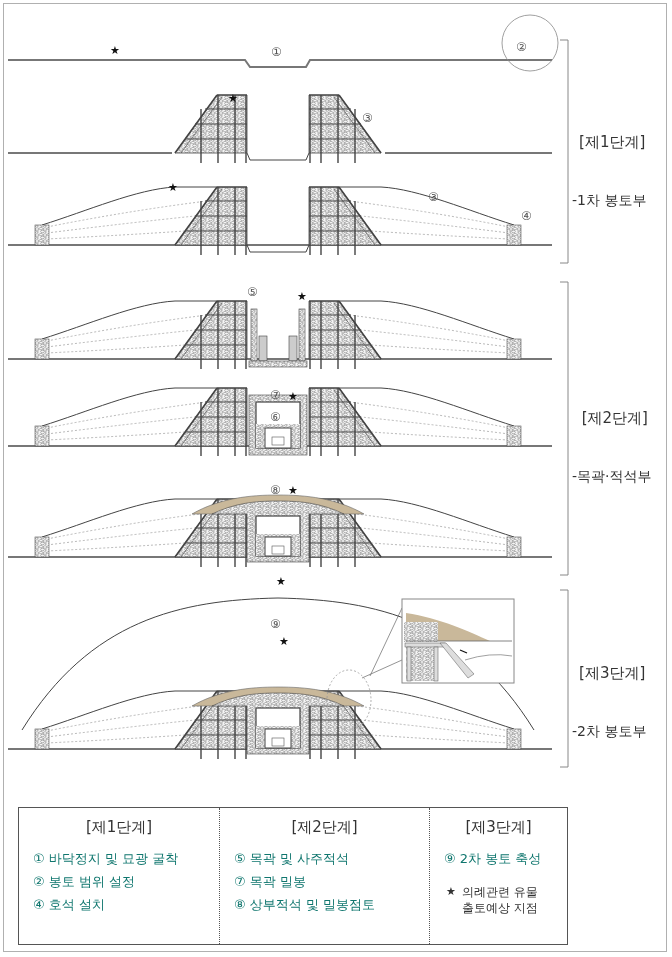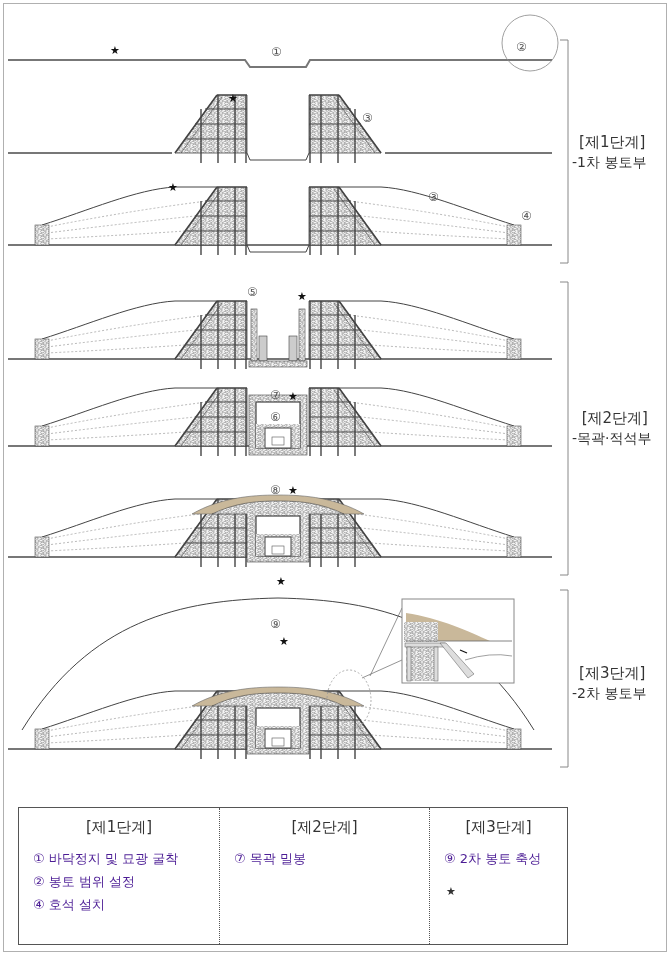--- a/index.html
+++ b/index.html
@@ -1,30 +1,30 @@
 <!DOCTYPE html>
 <html><head>
 <meta charset="utf-8">
 <style>
   html,body{margin:0;padding:0;background:#fff;}
   body{width:672px;height:957px;position:relative;overflow:hidden;font-family:"DejaVu Sans","Liberation Sans",sans-serif;color:#333;}
   .frame{position:absolute;left:3px;top:3px;width:664px;height:949px;border:1px solid #b0b0b0;box-sizing:border-box;}
   svg.diagram{position:absolute;left:0;top:0;}
   .stage-label{position:absolute;left:578px;text-align:center;font-size:15px;color:#333;line-height:20px;}
   .stage-label .t{display:block;}
-  .stage-label .s{display:block;font-size:14px;margin-left:-6px;}
+  .stage-label .s{display:block;font-size:14px;margin-left:-6px;margin-top:38px;}
   .legend{position:absolute;left:18px;top:807px;width:550px;height:138px;border:1px solid #555;box-sizing:border-box;display:flex;}
   .legend .col{box-sizing:border-box;padding-top:10px;}
   .legend .col + .col{border-left:1px dotted #555;}
   .legend .col1{width:200px;}
   .legend .col2{width:210px;}
   .legend .col3{width:138px;}
   .legend .head{text-align:center;font-size:15px;margin-bottom:10px;color:#333;}
   .legend ul{list-style:none;margin:0;padding:0 0 0 14px;}
-  .legend li{font-size:13px;line-height:23px;color:#4c1d95;white-space:nowrap;}
+  .legend li{font-size:13px;line-height:23px;color:#0f766e;white-space:nowrap;}
   .legend .note{display:flex;margin-top:14px;font-size:12px;line-height:16px;padding-left:16px;}
   .legend .note .star{margin-right:6px;font-size:11px;}
 </style>
 </head>
 <body>
 
 <div class="frame"></div>
 
 <svg class="diagram" width="672" height="800" viewBox="0 0 672 800">
   <defs>
@@ -201,25 +201,28 @@
     <div class="head">[제1단계]</div>
     <ul>
       <li>① 바닥정지 및 묘광 굴착</li>
       <li>② 봉토 범위 설정</li>
       <li>④ 호석 설치</li>
     </ul>
   </div>
   <div class="col col2">
     <div class="head">[제2단계]</div>
     <ul>
+      <li>⑤ 목곽 및 사주적석</li>
       <li>⑦ 목곽 밀봉</li>
+      <li>⑧ 상부적석 및 밀봉점토</li>
     </ul>
   </div>
   <div class="col col3">
     <div class="head">[제3단계]</div>
     <ul>
       <li>⑨ 2차 봉토 축성</li>
     </ul>
     <div class="note">
       <span class="star">★</span>
+      <span style="width:90px;white-space:normal;">의례관련 유물 출토예상 지점</span>
     </div>
   </div>
 </div>
 
 </body></html>

